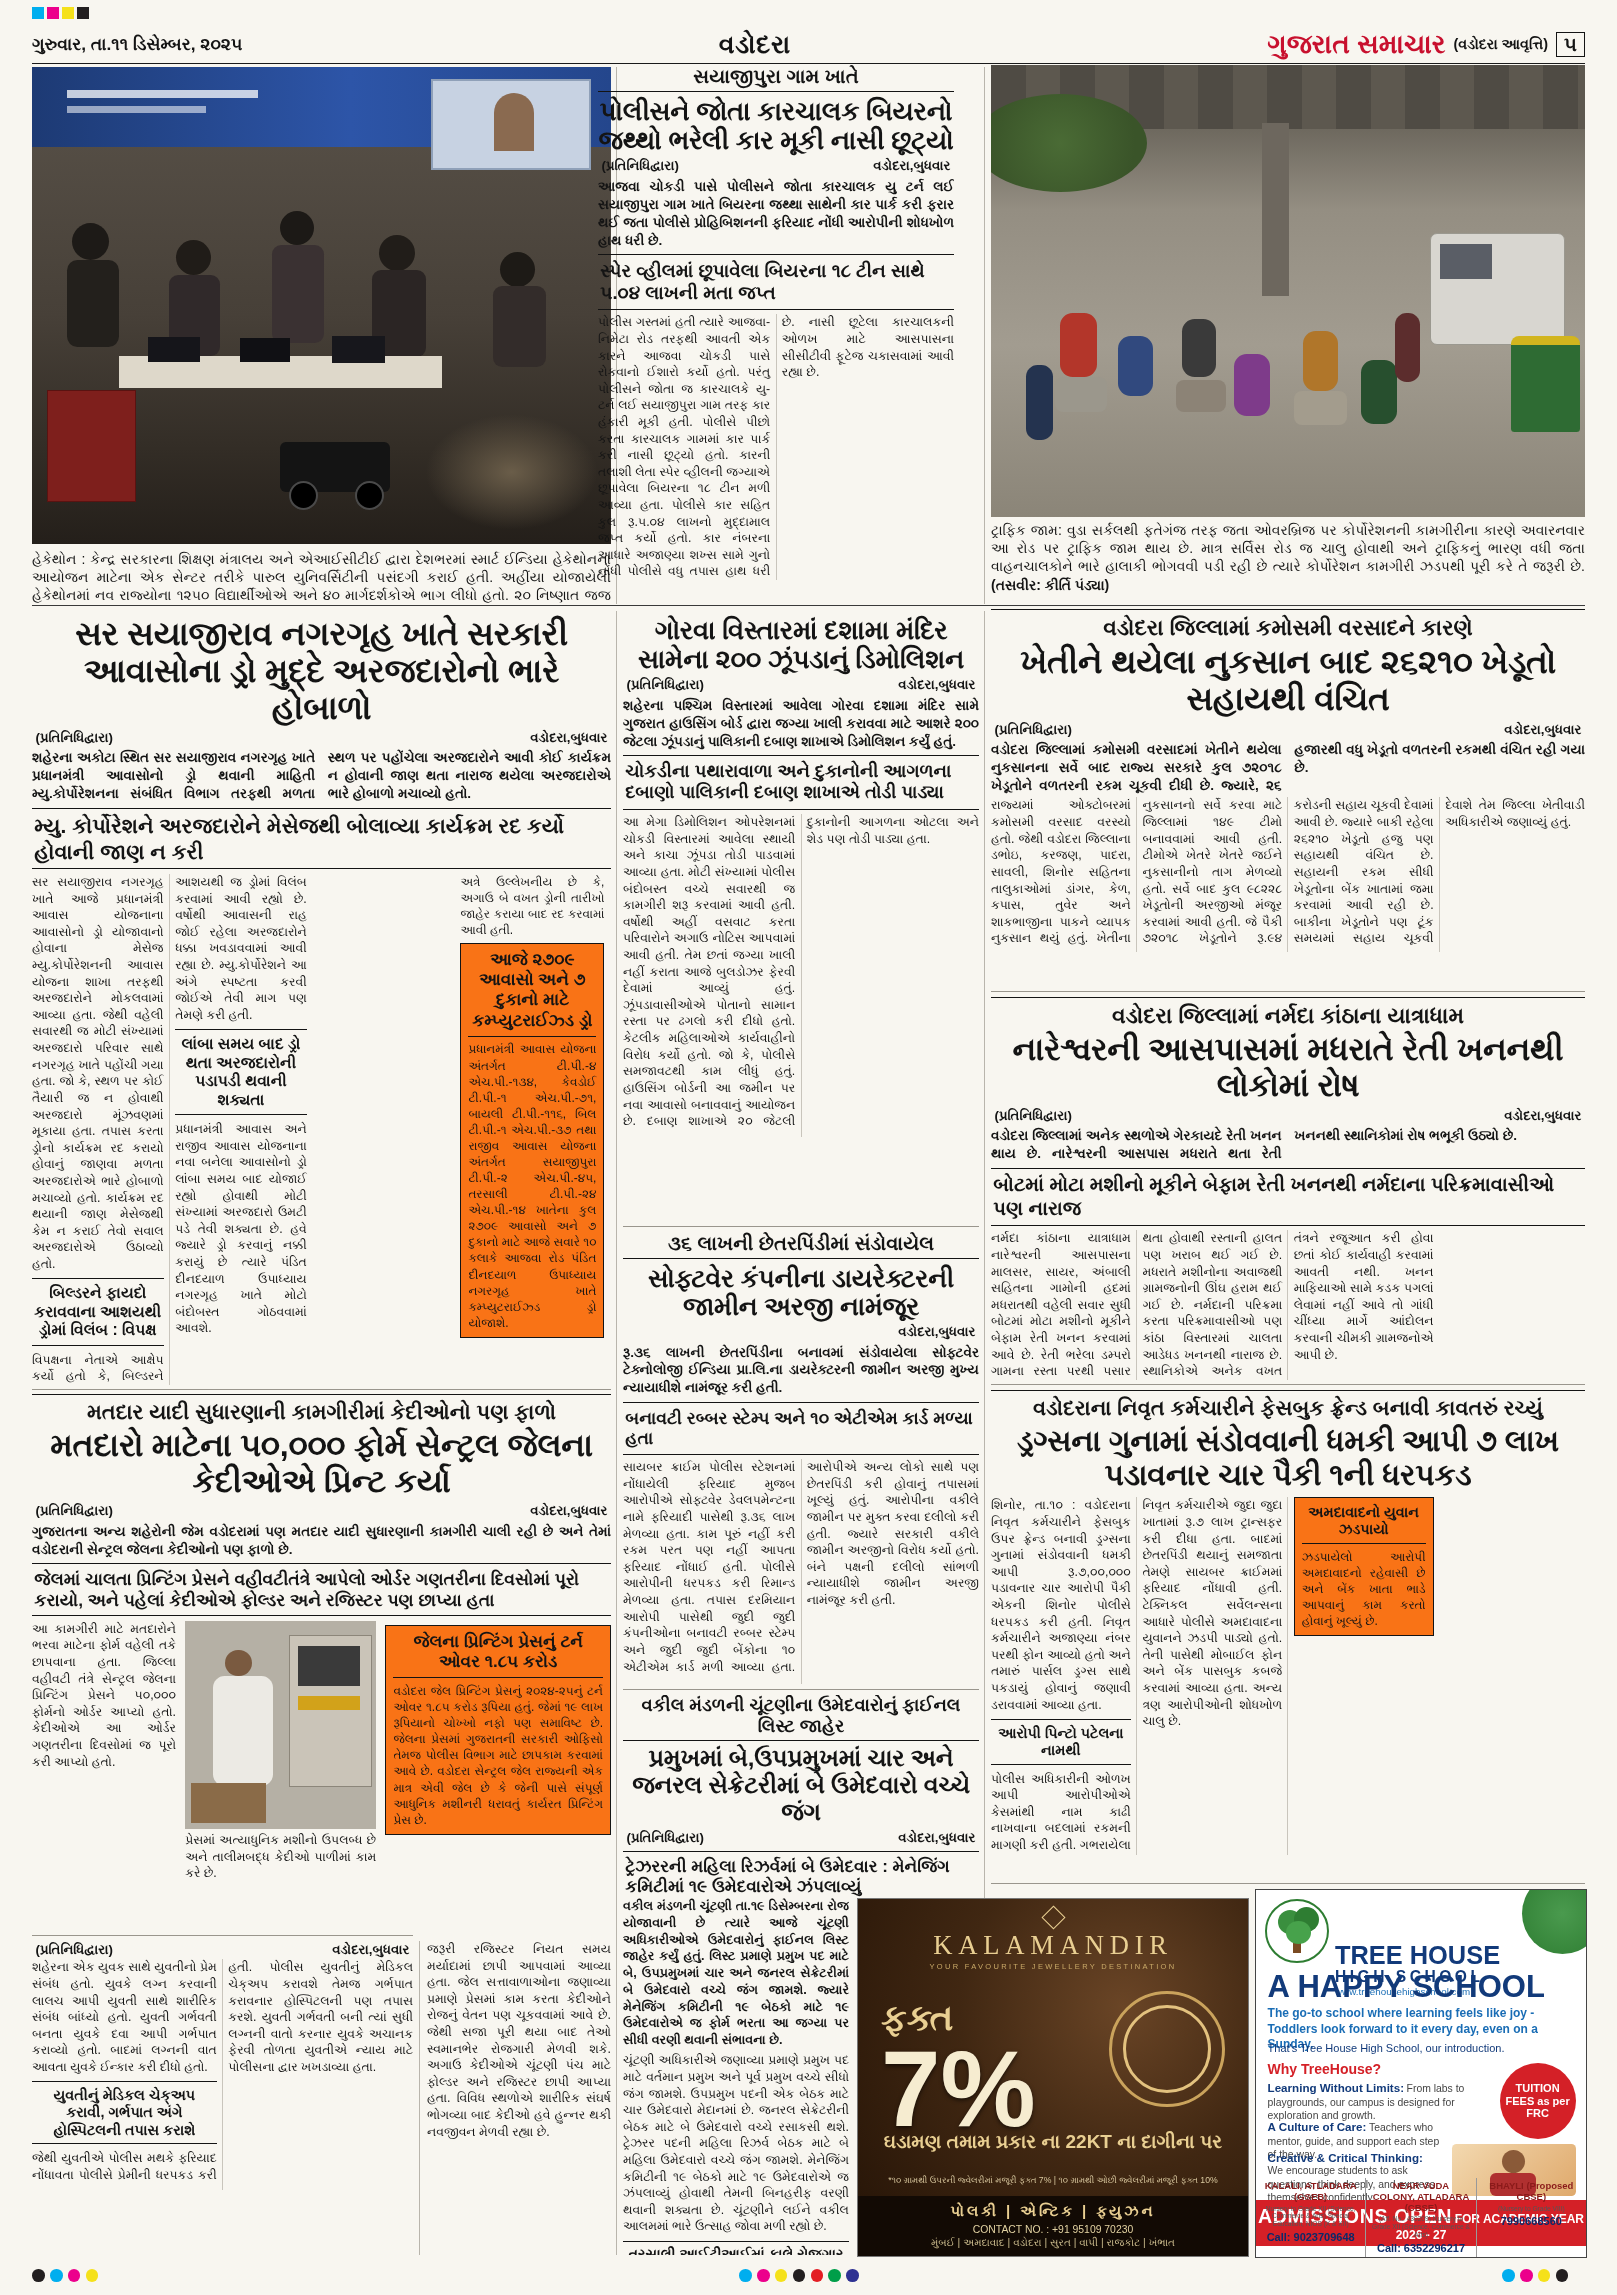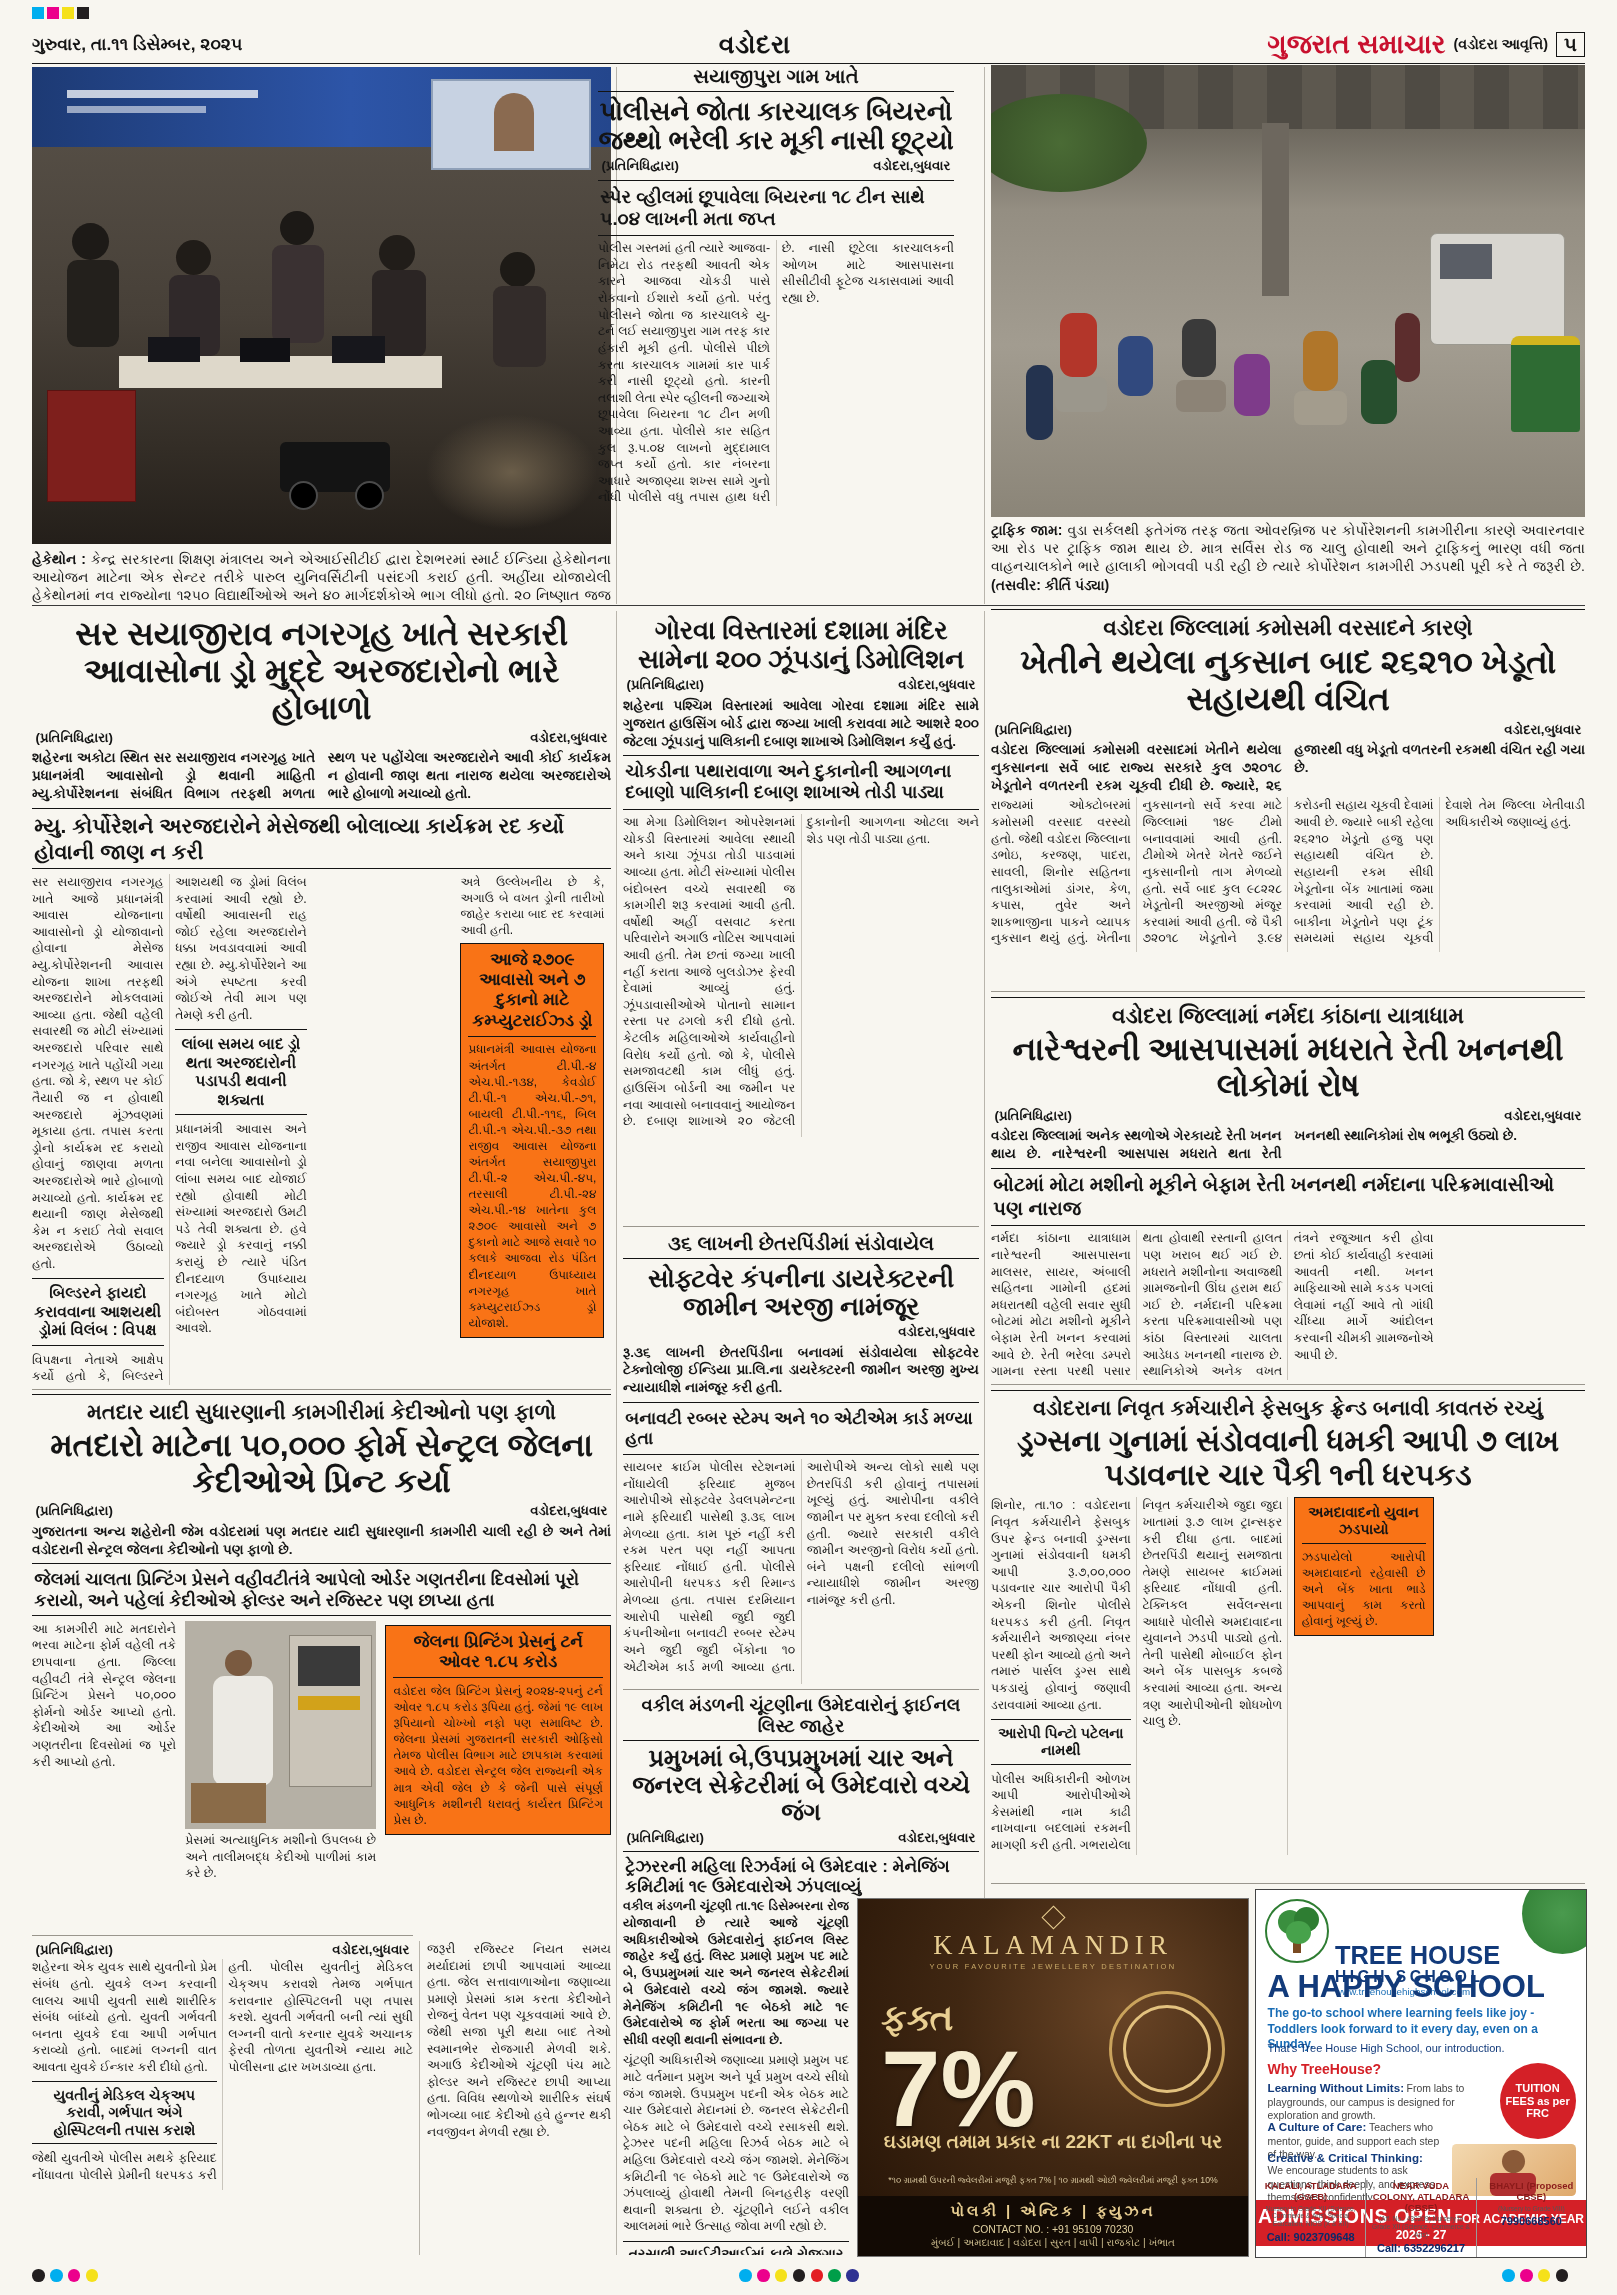--- a/index.html
+++ b/index.html
@@ -15,21 +15,21 @@
   .lead{font-weight:bold;text-align:justify;font-size:13.6px;line-height:1.32;margin:2.3px 0;}
   .subhead{font-weight:bold;border-top:1.2px solid #141414;border-bottom:1.2px solid #141414;padding:4.6px 2.3px;margin:4.6px 0;line-height:1.2;}
   .body-text{text-align:justify;font-size:12.4px;line-height:1.34;column-gap:11.6px;column-rule:0.6px solid #c9c5bc;column-fill:auto;}
   .cols-2{column-count:2;} .cols-3{column-count:3;} .cols-4{column-count:4;}
   .body-text p{margin:0 0 3.5px;}
   .inset-line{font-weight:bold;text-align:center;font-size:15.6px;border-top:1.2px solid #141414;border-bottom:1.2px solid #141414;padding:4.6px 1.2px;margin:5.8px 0;break-inside:avoid;line-height:1.2;}
   .inset-box{border:1.7px solid #141414;padding:5.8px 7px;break-inside:avoid;background:#f97316;margin:4.6px 0;}
   .inset-box .ib-title{font-weight:bold;text-align:center;font-size:17px;line-height:1.2;border-bottom:1.2px solid #141414;padding-bottom:4.6px;margin-bottom:4.6px;}
   .inset-box .ib-body{text-align:justify;font-size:12px;line-height:1.34;}
   .caption{font-size:14px;line-height:1.3;text-align:justify;}
-  .caption .cap-label{font-weight:bold;}
+  .caption .cap-label{font-weight:normal;}
   .caption .cap-credit{font-weight:bold;}
   .article{overflow:hidden;}
   .photo{position:absolute;overflow:hidden;}
   .ph-shape{position:absolute;}
   .dotrow{position:absolute;display:flex;gap:5.2px;}
   .dot{width:12.7px;height:12.7px;border-radius:50%;}
   .sq{width:11.6px;height:11.6px;display:inline-block;margin-right:3.5px;}
   
   .hdr{position:absolute;left:32px;top:26.6px;width:1553px;height:36px;border-bottom:1.7px solid #1a1a1a;display:flex;align-items:center;justify-content:space-between;}
   .h-date{font-size:17.3px;font-weight:bold;}
@@ -127,20 +127,21 @@
   <div class="vrule" style="left:616px;top:67px;height:537px;"></div>
   <div class="vrule" style="left:984px;top:67px;height:537px;"></div>
 
   <div class="abs article" style="left:598px;top:65px;width:356px;height:540px;">
     <div class="kicker underlined" style="font-size:19.6px;">સયાજીપુરા ગામ ખાતે</div>
     <div class="headline" style="font-size:26px;">પોલીસને જોતા કારચાલક બિયરનો જથ્થો ભરેલી કાર મૂકી નાસી છૂટ્યો</div>
     <div class="byline">
       <span>(પ્રતિનિધિદ્વારા)</span>
       <span>વડોદરા,બુધવાર</span>
     </div>
+    <div class="lead">આજવા ચોકડી પાસે પોલીસને જોતા કારચાલક યુ ટર્ન લઈ સયાજીપુરા ગામ ખાતે બિયરના જથ્થા સાથેની કાર પાર્ક કરી ફરાર થઈ જતા પોલીસે પ્રોહિબિશનની ફરિયાદ નોંધી આરોપીની શોધખોળ હાથ ધરી છે.</div>
     <div class="subhead" style="font-size:18.5px;">સ્પેર વ્હીલમાં છૂપાવેલા બિયરના ૧૮ ટીન સાથે ૫.૦૪ લાખની મતા જપ્ત</div>
     <div class="body-text cols-2" style="height:266px;">પોલીસ ગસ્તમાં હતી ત્યારે આજવા-નિમેટા રોડ તરફથી આવતી એક કારને આજવા ચોકડી પાસે રોકવાનો ઈશારો કર્યો હતો. પરંતુ પોલીસને જોતા જ કારચાલકે યુ-ટર્ન લઈ સયાજીપુરા ગામ તરફ કાર હંકારી મૂકી હતી. પોલીસે પીછો કરતા કારચાલક ગામમાં કાર પાર્ક કરી નાસી છૂટ્યો હતો. કારની તલાશી લેતા સ્પેર વ્હીલની જગ્યાએ છૂપાવેલા બિયરના ૧૮ ટીન મળી આવ્યા હતા. પોલીસે કાર સહિત કુલ રૂ.૫.૦૪ લાખનો મુદ્દામાલ જપ્ત કર્યો હતો. કાર નંબરના આધારે અજાણ્યા શખ્સ સામે ગુનો નોંધી પોલીસે વધુ તપાસ હાથ ધરી છે. નાસી છૂટેલા કારચાલકની ઓળખ માટે આસપાસના સીસીટીવી ફૂટેજ ચકાસવામાં આવી રહ્યા છે.</div>
   </div>
 
   <div class="photo" style="left:991px;top:65px;width:594px;height:452px;background:linear-gradient(180deg,#57534b 0%,#6b665c 13%,#948e82 32%,#a29c90 62%,#8b8578 100%);">
     <div class="ph-shape" style="left:0;top:0;width:100%;height:64px;background:repeating-linear-gradient(90deg,#4f4b44 0 35px,#5d584f 35px 69px);"></div>
     <div class="ph-shape" style="left:-17.3px;top:29px;width:173px;height:98px;border-radius:50%;background:radial-gradient(circle,#4a6b35,#3a5429 75%);"></div>
     <div class="ph-shape" style="left:271px;top:58px;width:26.6px;height:173px;background:#6d675e;"></div>
     <div class="ph-shape" style="left:439px;top:168px;width:133px;height:110px;background:#d8d6d0;border-radius:7px;border:1.2px solid #9a988f;"></div>
     <div class="ph-shape" style="left:449px;top:179px;width:52px;height:35px;background:#5a5e66;"></div>

